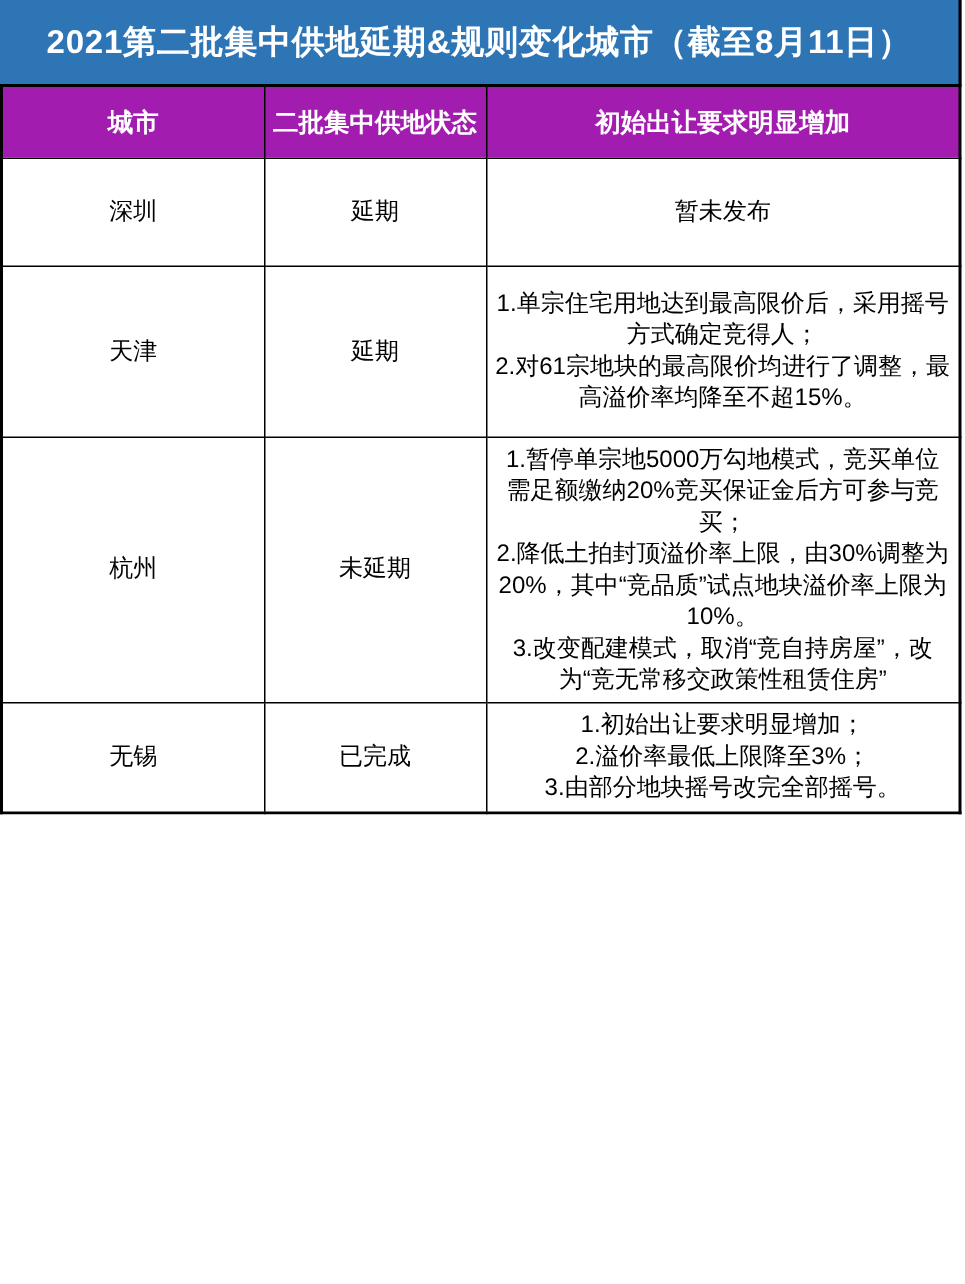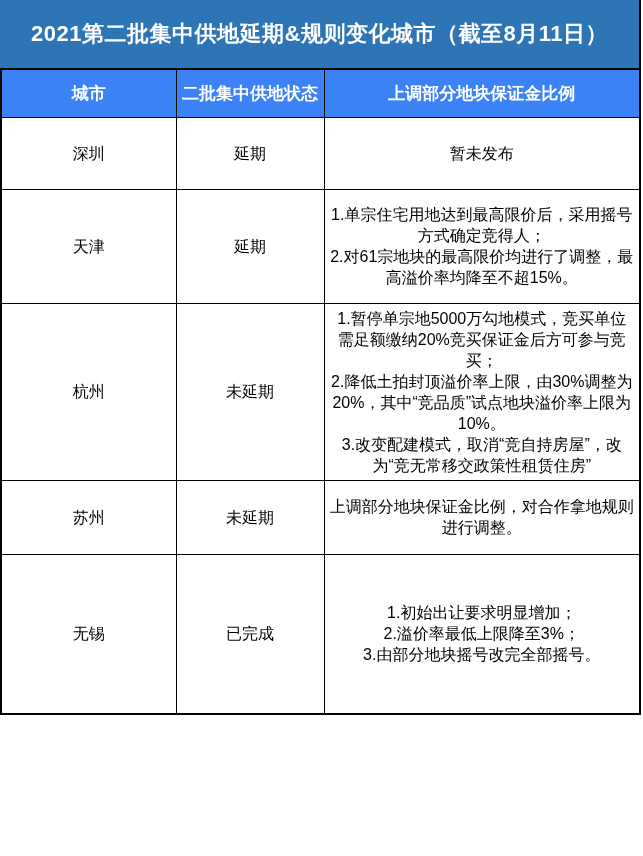--- a/index.html
+++ b/index.html
@@ -10,21 +10,21 @@
     font-family: "Liberation Sans", "DejaVu Sans", sans-serif;
     color: #000000;
   }
   .wrapper {
     width: 641px;
     box-sizing: border-box;
   }
   .title-band {
     box-sizing: border-box;
     width: 641px;
-    height: 68px;
+    height: 56px;
     background: #2E75B6;
     border-right: 2px solid #000000;
     color: #ffffff;
     font-size: 22px;
     font-weight: bold;
     display: flex;
     align-items: center;
     justify-content: center;
     letter-spacing: 0.5px;
   }
@@ -37,21 +37,21 @@
   }
   table.land-table col.col-city   { width: 175px; }
   table.land-table col.col-status { width: 148px; }
   table.land-table th, table.land-table td {
     border: 1px solid #000000;
     padding: 0;
     vertical-align: middle;
   }
   table.land-table thead tr { height: 48px; }
   table.land-table th {
-    background: #3b82f6;
+    background: #a21caf;
     color: #ffffff;
     font-weight: bold;
     font-size: 17px;
     text-align: center;
   }
   table.land-table td {
     background: #ffffff;
     text-align: center;
     line-height: 21px;
   }
@@ -82,21 +82,21 @@
   <table class="land-table">
     <colgroup>
       <col class="col-city">
       <col class="col-status">
       <col class="col-detail">
     </colgroup>
     <thead>
       <tr>
         <th>城市</th>
         <th>二批集中供地状态</th>
-        <th>上调部分地块保证金比例</th>
+        <th>初始出让要求明显增加</th>
       </tr>
     </thead>
     <tbody>
         <tr>
           <td>深圳</td>
           <td>延期</td>
           <td class="detail center">暂未发布</td>
         </tr>
         <tr>
           <td>天津</td>
@@ -105,25 +105,20 @@
 2.对61宗地块的最高限价均进行了调整，最高溢价率均降至不超15%。</td>
         </tr>
         <tr>
           <td>杭州</td>
           <td>未延期</td>
           <td class="detail left">1.暂停单宗地5000万勾地模式，竞买单位需足额缴纳20%竞买保证金后方可参与竞买；
 2.降低土拍封顶溢价率上限，由30%调整为20%，其中“竞品质”试点地块溢价率上限为10%。
 3.改变配建模式，取消“竞自持房屋”，改为“竞无常移交政策性租赁住房”</td>
         </tr>
         <tr>
-          <td>苏州</td>
-          <td>未延期</td>
-          <td class="detail left">上调部分地块保证金比例，对合作拿地规则进行调整。</td>
-        </tr>
-        <tr>
           <td>无锡</td>
           <td>已完成</td>
           <td class="detail left">1.初始出让要求明显增加；
 2.溢价率最低上限降至3%；
 3.由部分地块摇号改完全部摇号。</td>
         </tr>
       </tbody>
   </table>
 </div>
 

